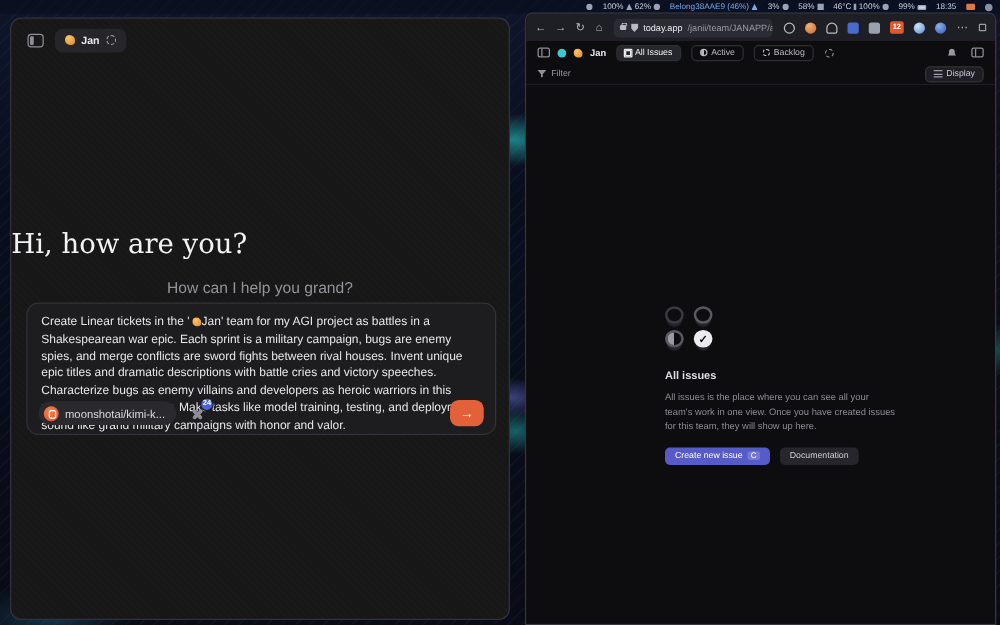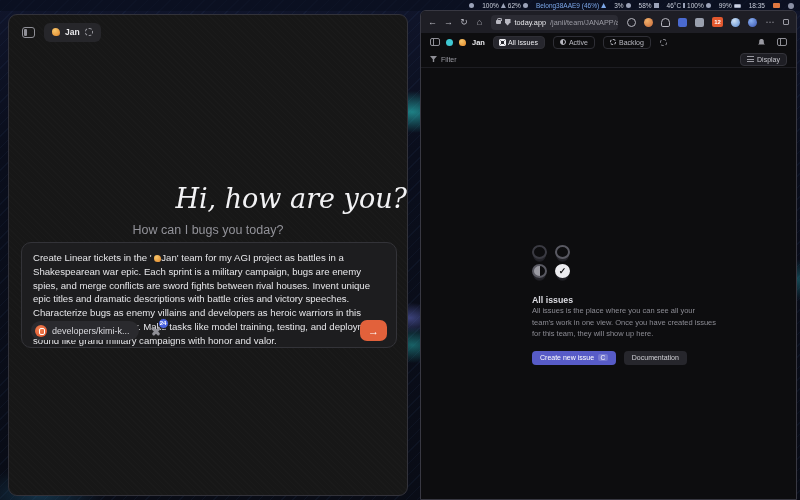--- a/index.html
+++ b/index.html
@@ -39,22 +39,22 @@
                 display:flex; align-items:center; padding-left:13px; gap:9px; }
   .icon-sidebar { width:13px; height:11px; border:1.5px solid #8f8f96; border-radius:3px; position:relative; }
   .icon-sidebar::before { content:""; position:absolute; left:1px; top:1px; bottom:1px; width:3px;
                           background:#8f8f96; border-radius:1px; }
   .ws-pill { display:flex; align-items:center; gap:5px; background:#26262a; border-radius:6px;
              height:19px; padding:0 8px; color:#e9e9ec; font-size:8.5px; font-weight:bold; }
   .wave { display:inline-block; width:8px; height:8px; border-radius:45% 55% 40% 50%;
           background:radial-gradient(circle at 35% 30%, #f7c66b, #e89a3e 70%, #c97a2a); }
   .icon-gear { width:8px; height:8px; border:1.5px dashed #9a9aa0; border-radius:50%; }
 
-  .greet-title { left:0; top:168px; width:100%; text-align:right; color:#f2f2f4;
-                 font-family:"DejaVu Serif", serif; font-size:27px;font-style:italic; }
+  .greet-title { left:0; top:168px; width:100%; text-align:left; color:#f2f2f4;
+                 font-family:"DejaVu Serif", serif; font-size:22px; }
   .greet-sub { left:0; top:208px; width:100%; text-align:center; color:#93939a; font-size:12.5px; }
 
   .composer { left:12px; top:227px; width:376px; height:106px; background:#1d1d1f;
               border:1px solid #333338; border-radius:10px; }
   .prompt { position:absolute; left:11px; right:11px; top:8px; color:#e6e6e9;
             font-size:9.6px; line-height:1.44; }
   .prompt .wave { width:7px; height:7px; vertical-align:-1px; }
   .composer-row { position:absolute; left:9px; right:9px; bottom:6px; height:21px;
                   display:flex; align-items:center; }
   .model-pill { display:flex; align-items:center; gap:5px; background:#2a2a2e; border-radius:11px;
@@ -129,21 +129,21 @@
 
   .empty { position:absolute; left:111px; top:212px; width:186px; }
   .coin-grid { display:grid; grid-template-columns:15px 15px; gap:5px 8px; }
   .coin { width:15px; height:14px; border-radius:50%; background:#0d0d0f; border:2px solid #3a3a42;
           box-shadow:0 3px 0 -1px #24242a, 0 5px 0 -2px #1a1a1f; position:relative; }
   .coin.todo { border-color:#595962; }
   .coin.progress { border-color:#595962; background:linear-gradient(90deg,#9a9aa2 50%,#0d0d0f 50%); }
   .coin.done { background:#ececf0; border-color:#ececf0; color:#0d0d0f; font-size:9px; font-weight:bold;
                display:flex; align-items:center; justify-content:center; }
   .empty-title { margin-top:17px; color:#dcdce2; font-size:8.8px; font-weight:bold; }
-  .empty-desc { margin-top:0; color:#8b8b93; font-size:7.5px; line-height:1.55; }
+  .empty-desc { margin-top:7px; color:#8b8b93; font-size:7.5px; line-height:1.55; }
   .empty-btns { margin-top:11px; display:flex; gap:8px; }
   .btn-primary { display:flex; align-items:center; gap:4px; height:14px; padding:0 8px; border-radius:4px;
                  background:#575bc7; color:#fff; font-size:7px; }
   .key-badge { background:rgba(255,255,255,.18); border-radius:2px; padding:0 2.5px; font-size:6.5px; }
   .btn-secondary { display:flex; align-items:center; height:14px; padding:0 8px; border-radius:4px;
                    background:#26262c; color:#d0d0d6; font-size:7px; }
 </style>
 </head>
 <body>
 
@@ -192,28 +192,28 @@
     <div class="jan-header">
       <span class="icon-sidebar"></span>
       <span class="ws-pill">
         <span class="wave"></span>
         <span>Jan</span>
         <span class="icon-gear"></span>
       </span>
     </div>
 
     <div class="greet-title abs">Hi, how are you?</div>
-    <div class="greet-sub abs">How can I bugs you today?</div>
+    <div class="greet-sub abs">How can I help you grand?</div>
 
     <div class="composer abs">
       <div class="prompt"><span>Create Linear tickets in the ' </span><span class="wave"></span><span>Jan' team for my AGI project as battles in a Shakespearean war epic. Each sprint is a military campaign, bugs are enemy spies, and merge conflicts are sword fights between rival houses. Invent unique epic titles and dramatic descriptions with battle cries and victory speeches. Characterize bugs as enemy villains and developers as heroic warriors in this noble quest for AGI glory. Make tasks like model training, testing, and deployment sound like grand military campaigns with honor and valor.</span></div>
       <div class="composer-row">
         <span class="model-pill">
           <span class="model-dot"></span>
-          <span>developers/kimi-k...</span>
+          <span>moonshotai/kimi-k...</span>
         </span>
         <span class="tools-btn">
           <span class="tool-bar a"></span>
           <span class="tool-bar b"></span>
           <span class="tools-badge">24</span>
         </span>
         <span class="send-btn">
             <span>→</span>
           </span>
       </div>

